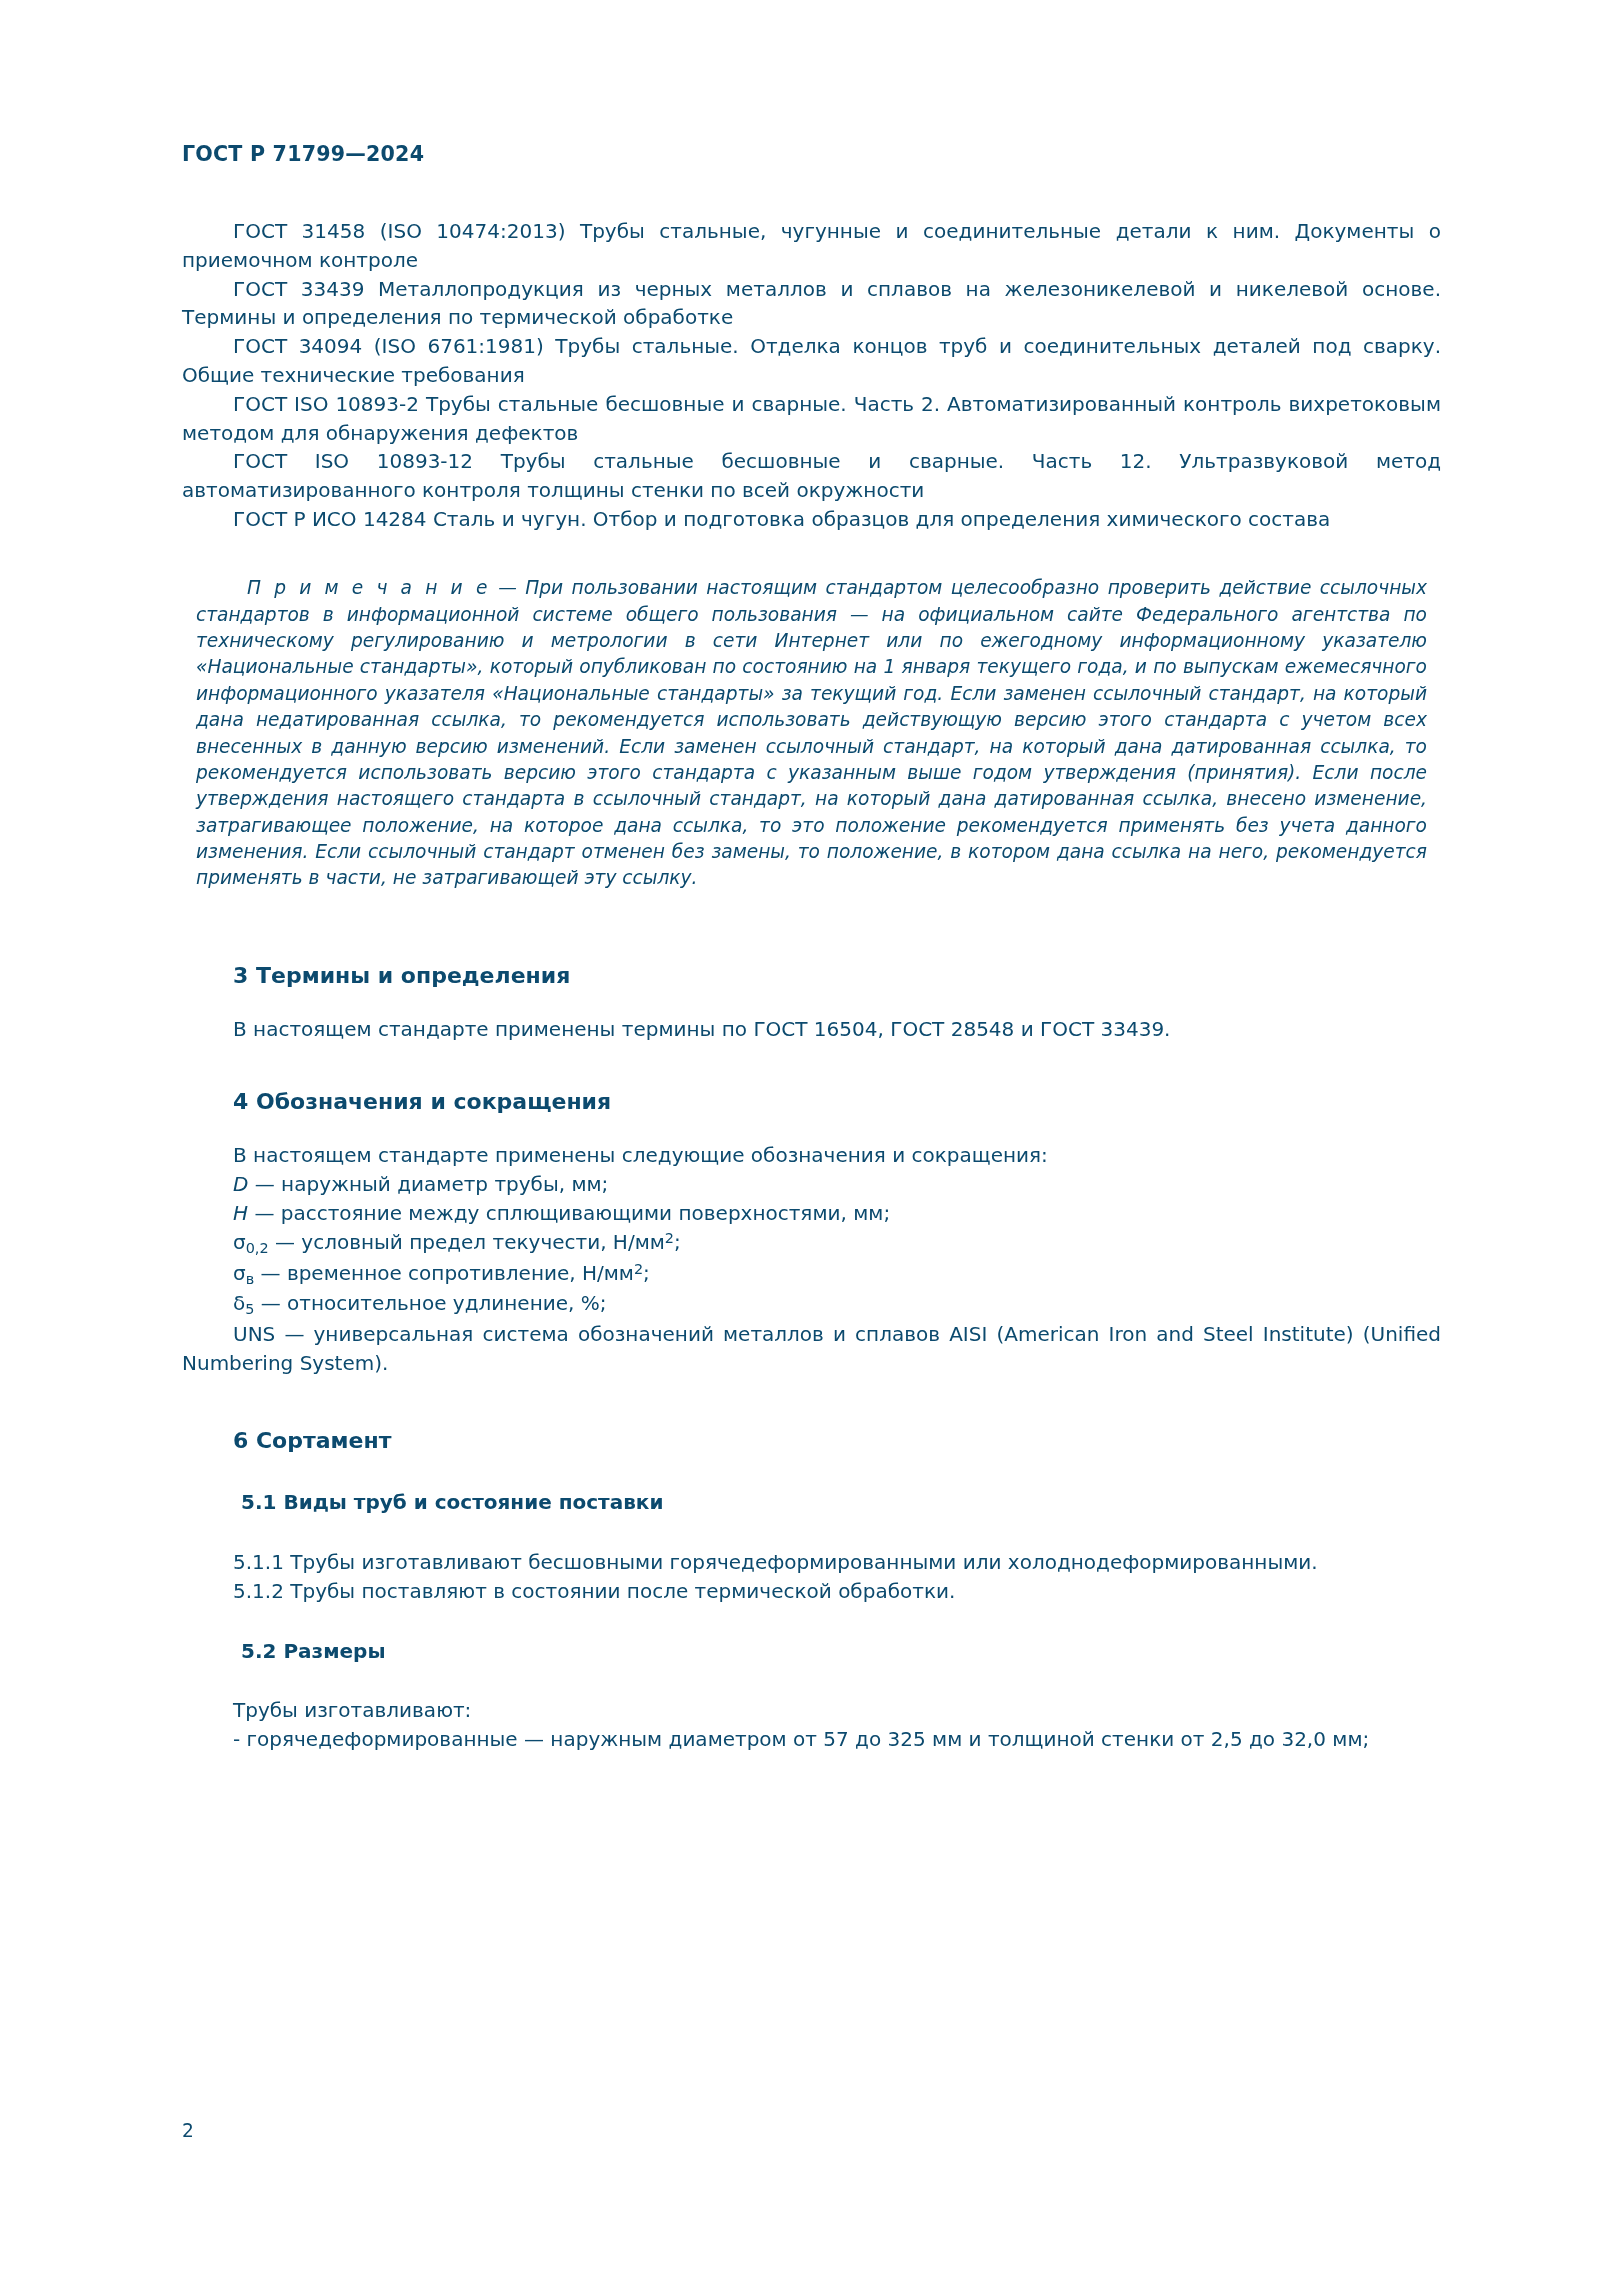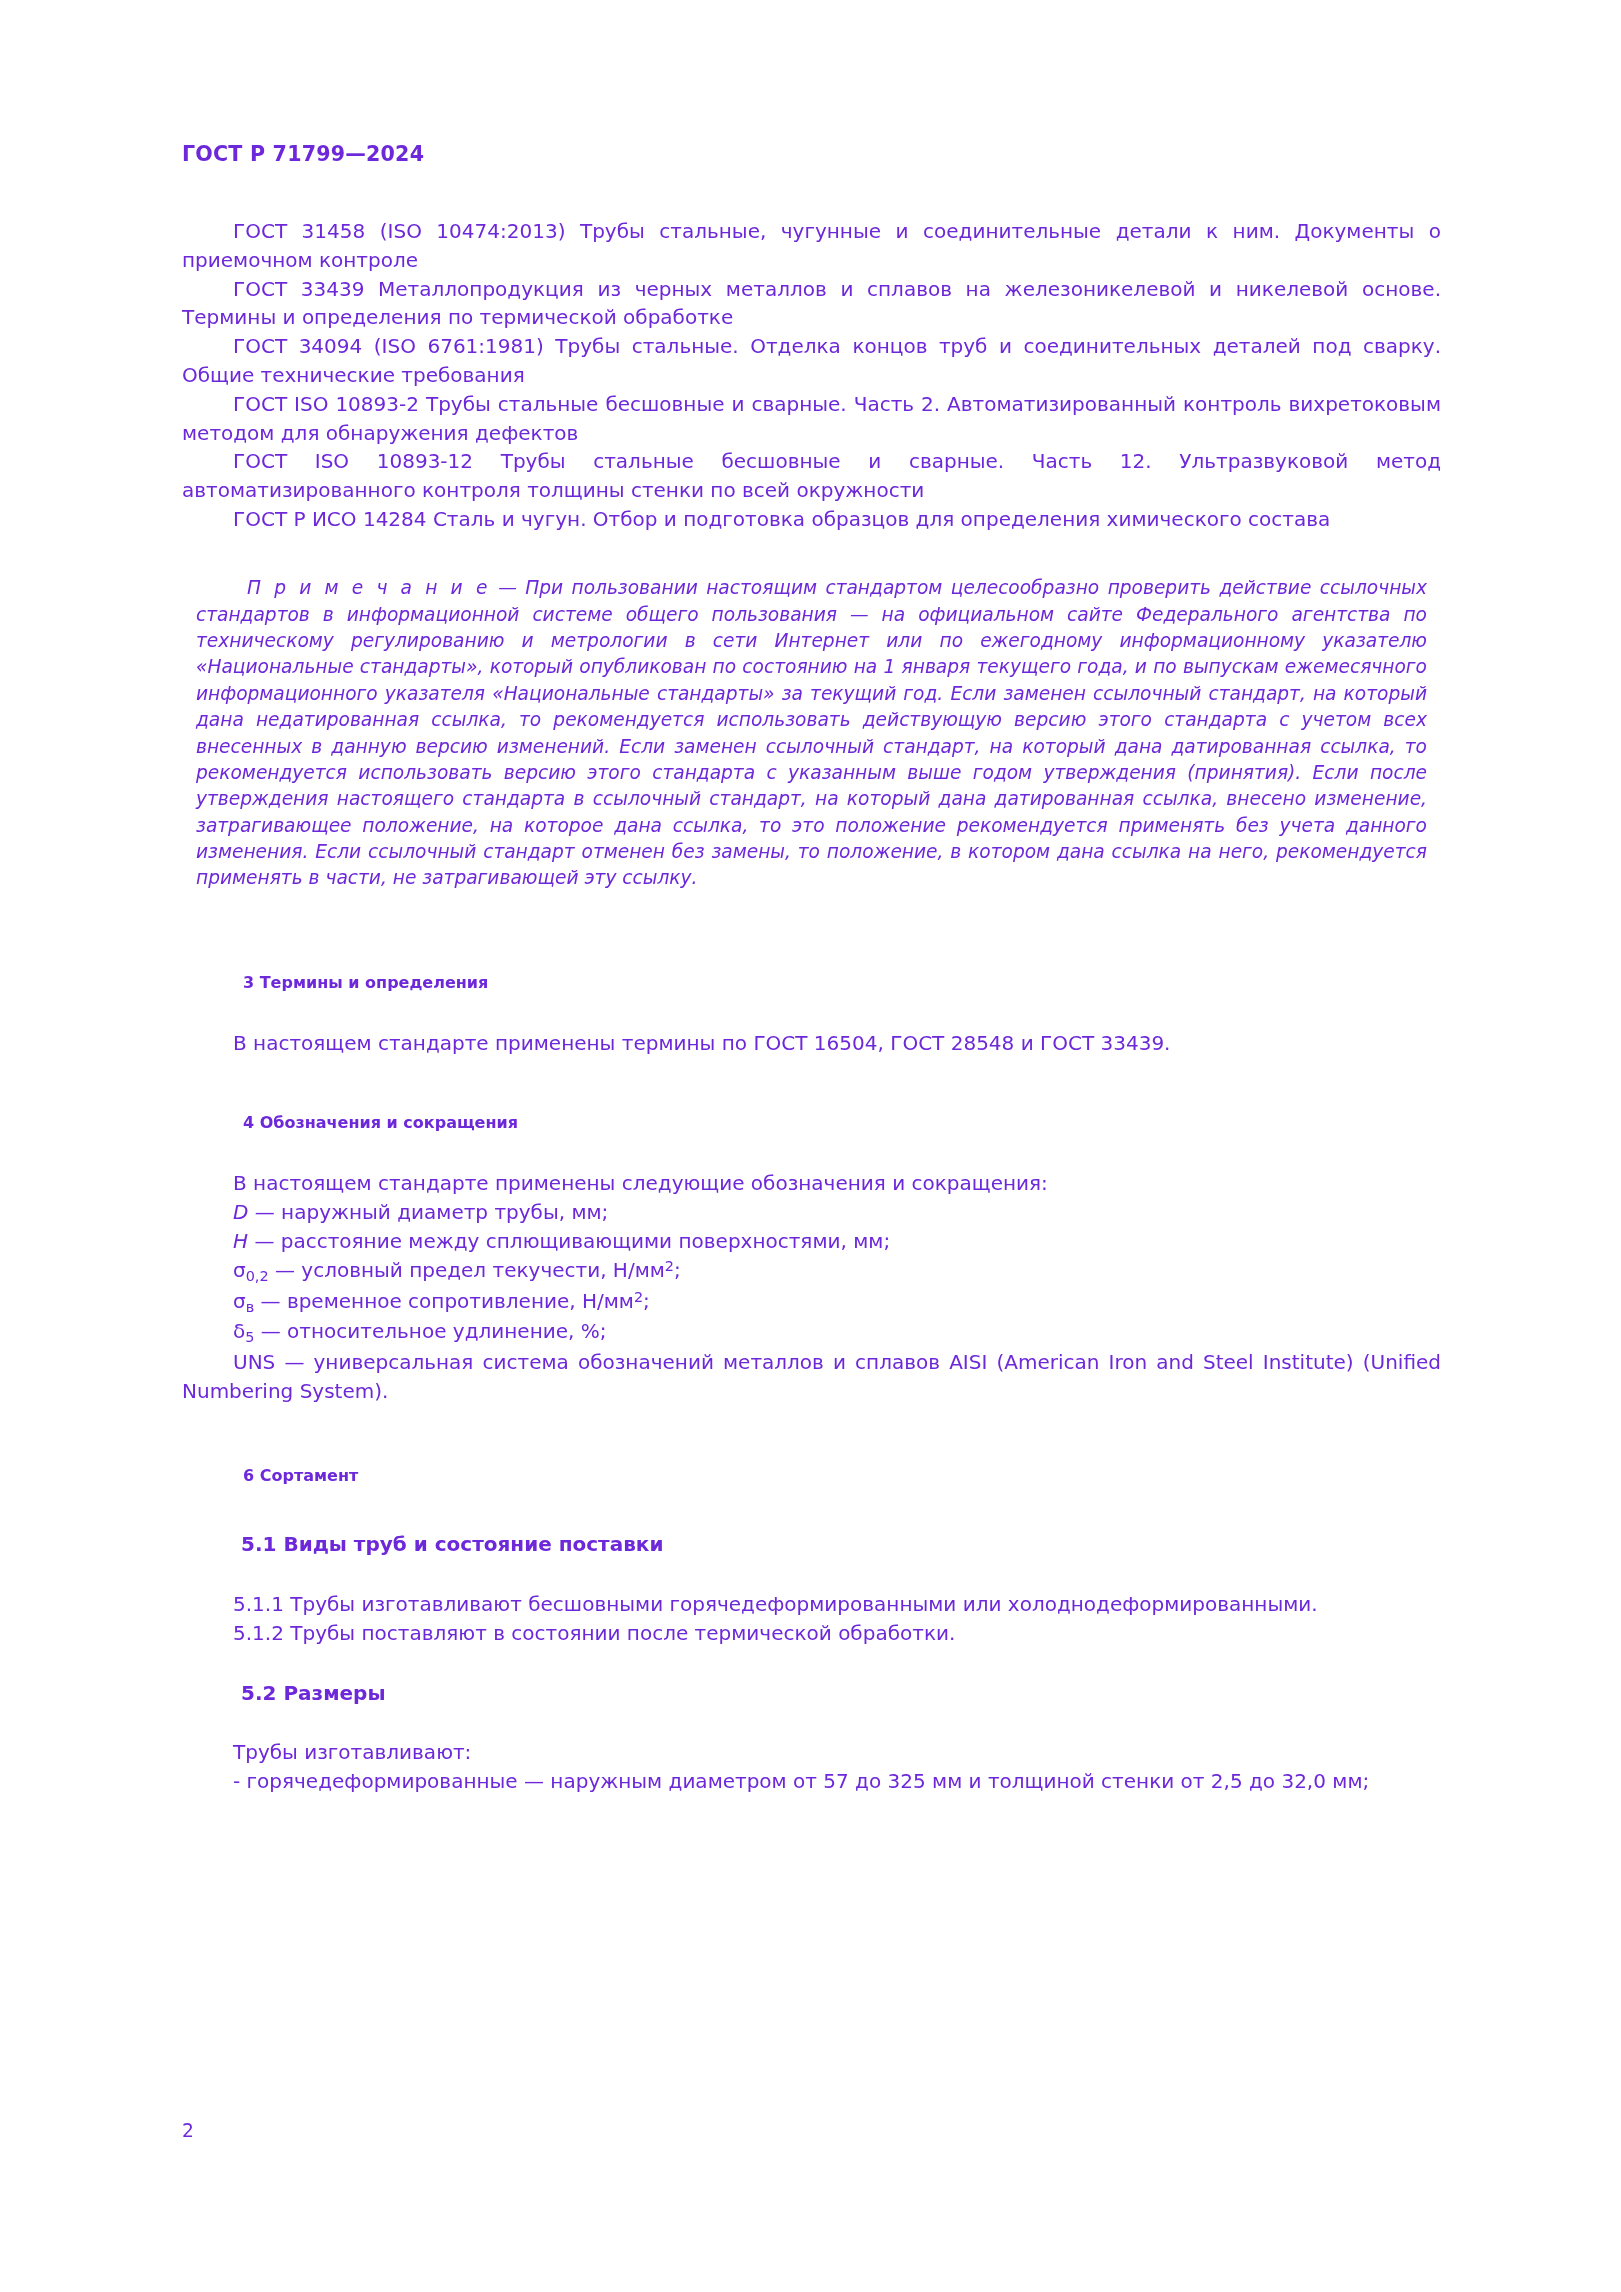--- a/index.html
+++ b/index.html
@@ -6,21 +6,21 @@
     margin: 0;
     padding: 0;
     background: #ffffff;
   }
   .page {
     position: relative;
     width: 1621px;
     height: 2251px;
     background: #ffffff;
     font-family: "DejaVu Sans", sans-serif;
-    color: #6d28d9;
+    color: #0c4a6e;
     box-sizing: border-box;
   }
   .content {
     position: absolute;
     left: 182px;
     top: 142px;
     width: 1259px;
   }
   .header {
     font-size: 20.6px;
@@ -43,23 +43,23 @@
     line-height: 1.42;
     text-align: justify;
     margin: 14px;
     text-indent: 51px;
     font-style: italic;
   }
   .note .lbl {
     letter-spacing: 2.4px;
   }
   h2.sect {
-    font-size: 16px;
+    font-size: 22px;
     font-weight: bold;
-    margin: 10px;
+    margin: 0;
     padding: 0;
     text-indent: 51px;
   }
   h3.subsect {
     font-size: 20px;
     font-weight: bold;
     margin: 8px;
     padding: 0;
     text-indent: 51px;
   }

